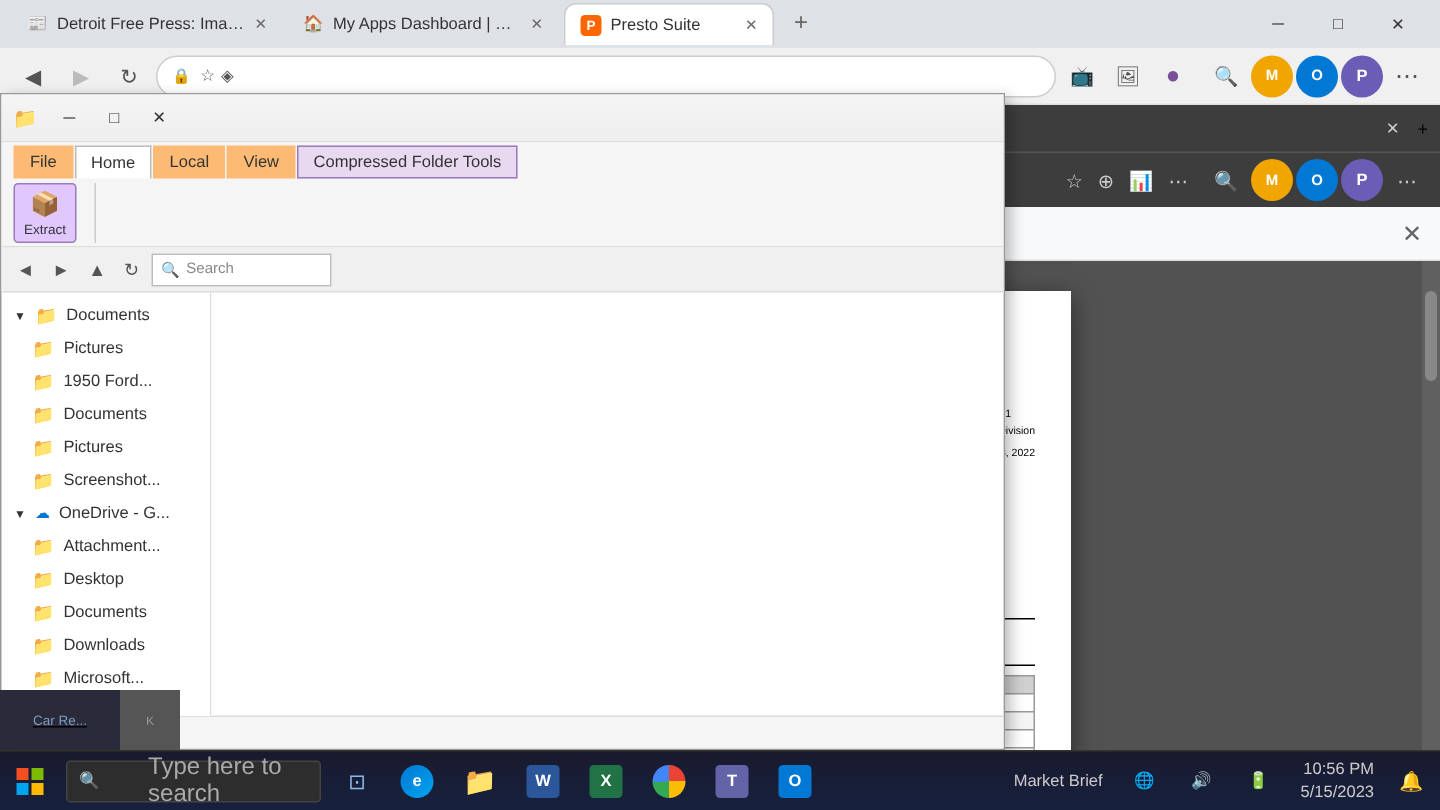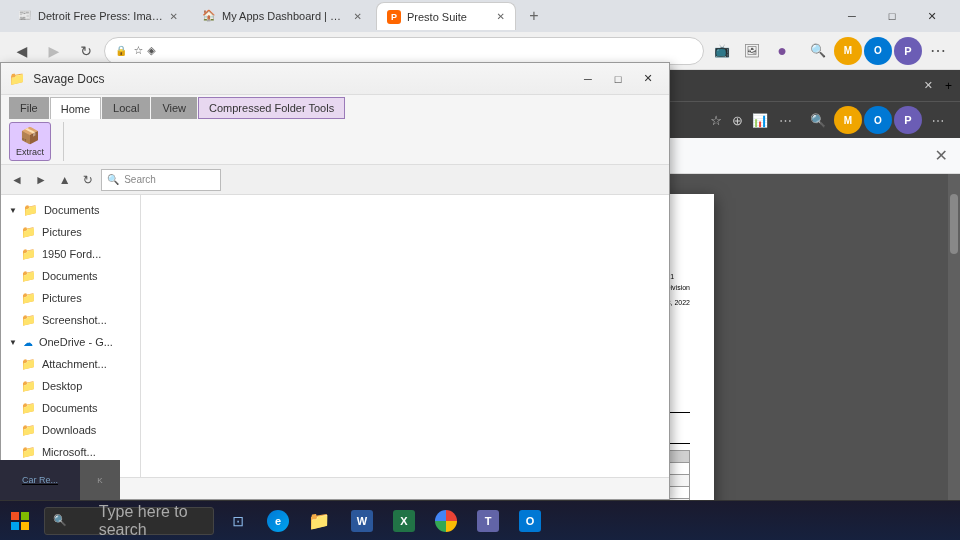--- a/index.html
+++ b/index.html
@@ -166,21 +166,21 @@
 
     .fe-ribbon {
       height: 70px; background: #f5f5f5; border-bottom: 1px solid #ddd;
       display: flex; flex-direction: column;
     }
     .fe-ribbon-tabs {
       height: 24px; display: flex; align-items: flex-end; padding: 0 8px; gap: 1px;
     }
     .fe-ribbon-tab {
       height: 22px; padding: 0 10px; display: flex; align-items: center;
-      font-size: 11px; color: #333; cursor: pointer; background: #a3a3a3;
+      font-size: 11px; color: #333; cursor: pointer; background: #fdba74;
       border: 1px solid transparent;
     }
     .fe-ribbon-tab.active { background: #fff; border: 1px solid #bbb; border-bottom: none; }
     .fe-ribbon-content {
       flex: 1; display: flex; align-items: center; padding: 0 8px; gap: 12px;
     }
     .fe-ribbon-btn-group { display: flex; gap: 4px; border-right: 1px solid #ccc; padding-right: 12px; }
     .fe-ribbon-btn {
       display: flex; flex-direction: column; align-items: center; gap: 2px;
       padding: 3px 6px; cursor: pointer; border-radius: 3px; font-size: 9px; color: #333;
@@ -437,21 +437,20 @@
         </div>
       </div>
     </div>
   </div>
 </div>
 
 <div class="file-explorer">
 
   <div class="fe-titlebar">
     <span style="font-size:13px;margin-right:4px;">📁</span>
-    <span class="fe-title">Savage Docs</span>
     <div class="fe-win-btn">─</div>
     <div class="fe-win-btn">□</div>
     <div class="fe-win-btn close">✕</div>
   </div>
 
   <div class="fe-ribbon">
     <div class="fe-ribbon-tabs">
       <div class="fe-ribbon-tab">File</div>
       <div class="fe-ribbon-tab active">Home</div>
       <div class="fe-ribbon-tab">Local</div>
@@ -601,13 +600,38 @@
 
     <div class="taskbar-icon-btn">
       <div style="width:22px;height:22px;background:#6264a7;border-radius:3px;display:flex;align-items:center;justify-content:center;color:#fff;font-size:11px;font-weight:bold;">T</div>
     </div>
 
     <div class="taskbar-icon-btn">
       <div style="width:22px;height:22px;background:#0078d4;border-radius:3px;display:flex;align-items:center;justify-content:center;color:#fff;font-size:11px;font-weight:bold;">O</div>
     </div>
   </div>
 
+  <div class="taskbar-right">
+
+    <div style="display:flex;align-items:center;gap:4px;padding:0 8px;cursor:pointer;">
+      <span style="color:#ccc;font-size:11px;">Market Brief</span>
+    </div>
+
+    <div class="taskbar-sys-icon">
+      <span>🌐</span>
+    </div>
+    <div class="taskbar-sys-icon">
+      <span>🔊</span>
+    </div>
+    <div class="taskbar-sys-icon">
+      <span>🔋</span>
+    </div>
+
+    <div class="taskbar-time">
+      <div>10:56 PM</div>
+      <div>5/15/2023</div>
+    </div>
+
+    <div class="taskbar-notif">
+      <span>🔔</span>
+    </div>
+  </div>
 </div>
 
 </body></html>

